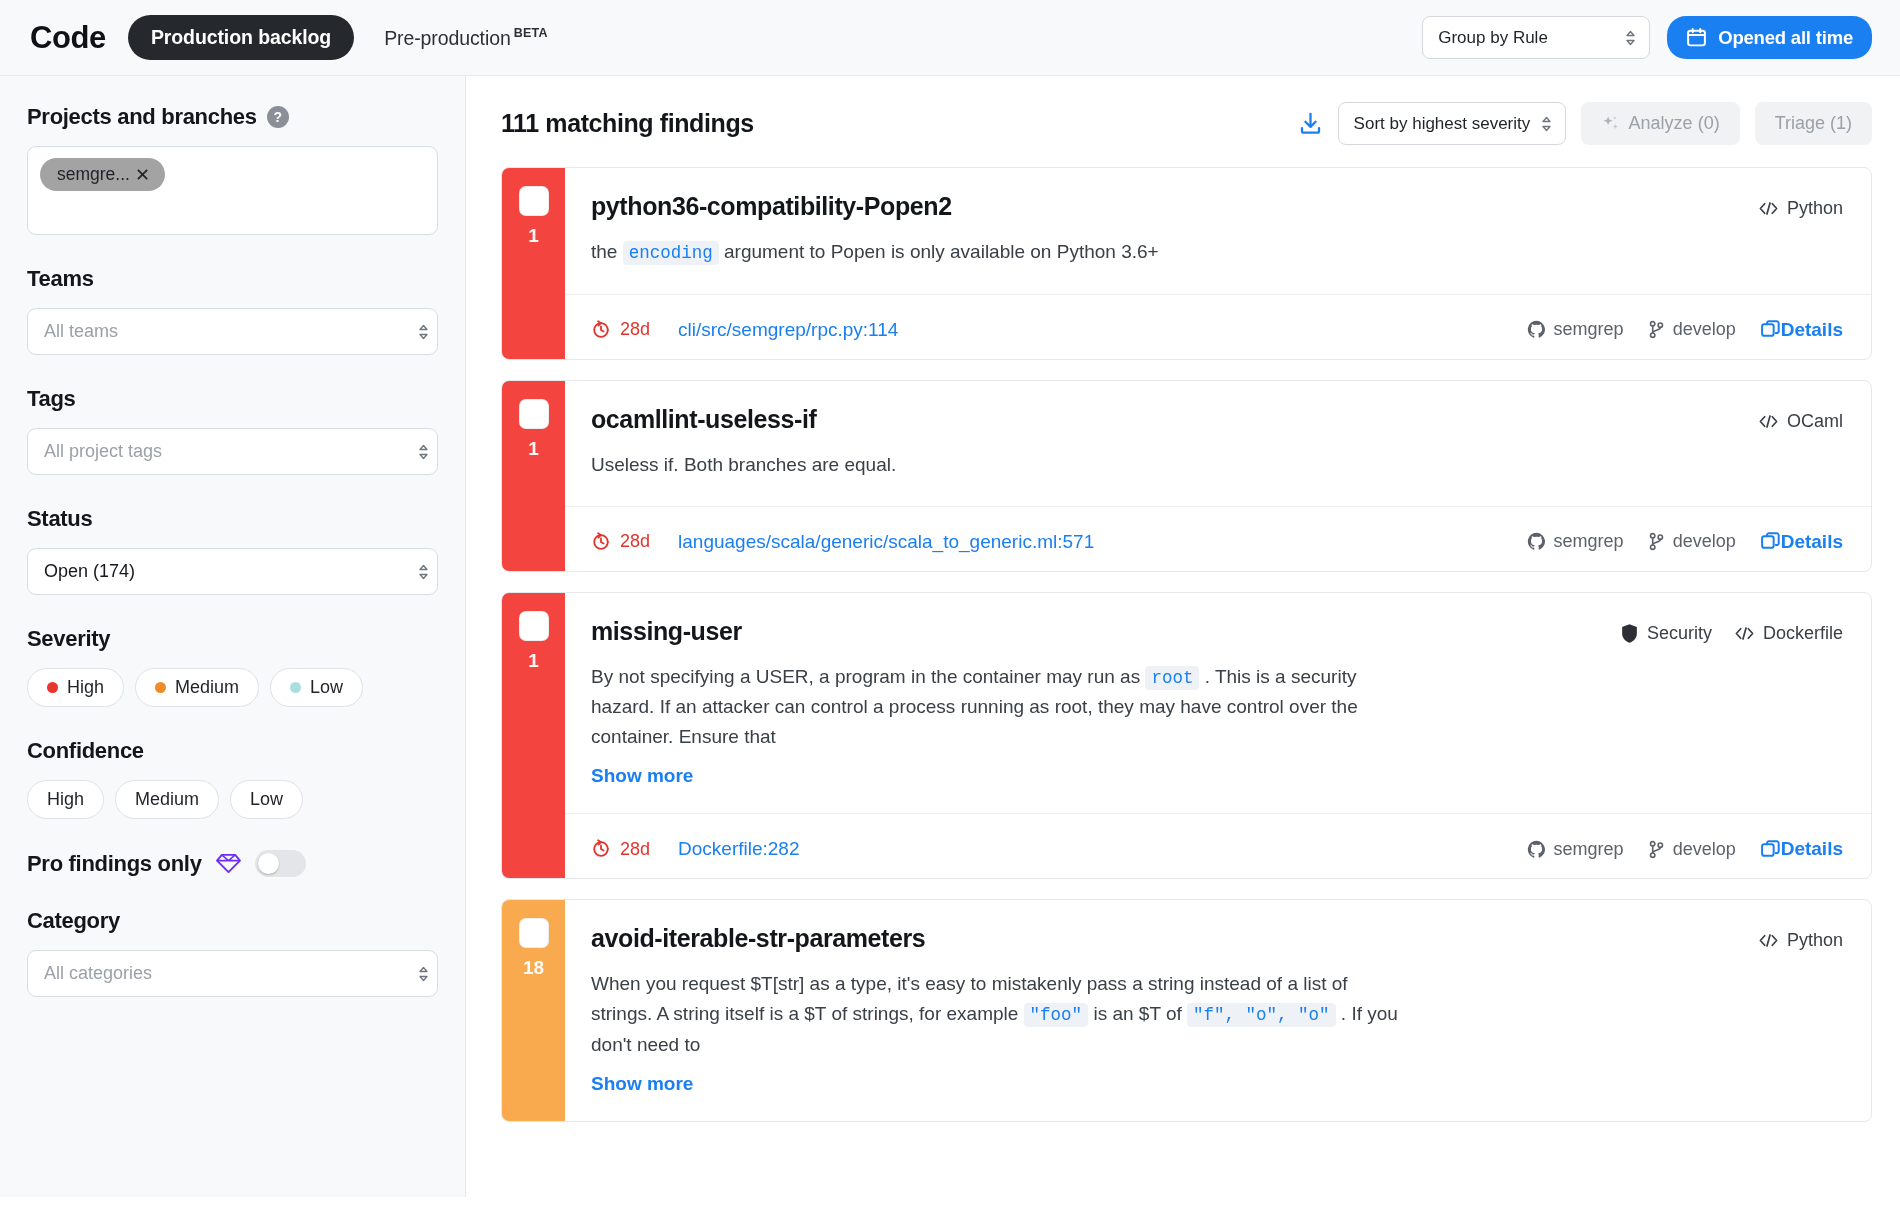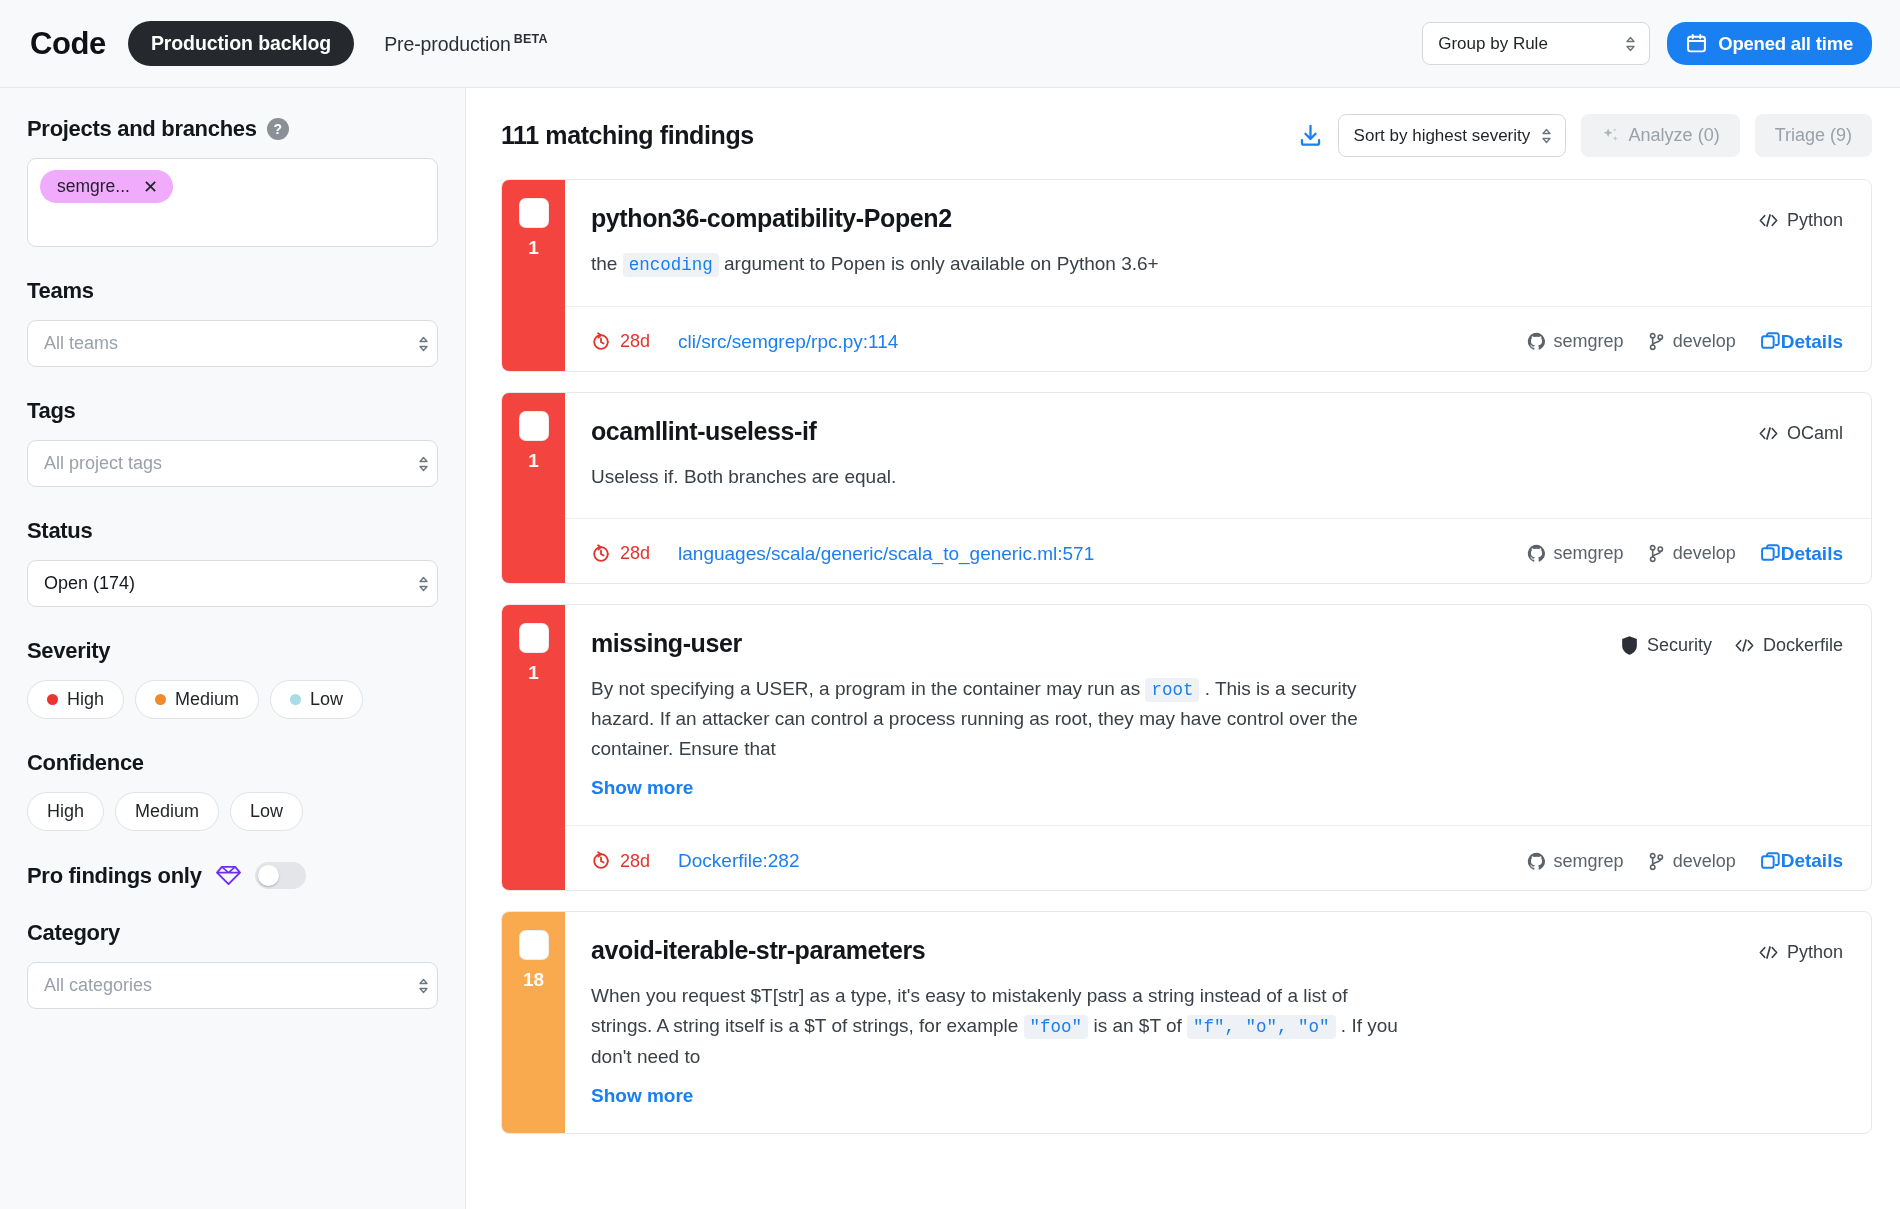--- a/index.html
+++ b/index.html
@@ -7,21 +7,21 @@
   body {
     width: 1900px; height: 1209px;
     font-family: "Liberation Sans", sans-serif;
     background: #ffffff;
     color: #13161a;
     overflow: hidden;
   }
 
   
   .topbar {
-    height: 88px;
+    height: 76px;
     background: #f8f9fb;
     border-bottom: 1px solid #e6e8ec;
     display: flex;
     align-items: center;
     padding: 0 28px 0 30px;
   }
   .brand {
     font-size: 31px;
     font-weight: 700;
     letter-spacing: -0.4px;
@@ -118,22 +118,22 @@
     background: #8b9098; color: #fff;
     font-size: 14px; font-weight: 700;
     display: inline-flex; align-items: center; justify-content: center;
     cursor: pointer;
   }
   .token-box {
     background: #fff; border: 1px solid #d9dde2; border-radius: 9px;
     min-height: 89px; padding: 11px 12px;
   }
   .token {
-    display: inline-flex; align-items: center; gap: 13px;
-    background: #f0abfc; border-radius: 999px;
+    display: inline-flex; align-items: center; gap: 5px;
+    background: #a3a3a3; border-radius: 999px;
     padding: 6px 15px 6px 17px;
     font-size: 17.5px; color: #1f2328;
   }
   .token-x { font-size: 18px; color: #20242a; cursor: pointer; line-height: 1; }
   .field {
     background: #fff; border: 1px solid #d9dde2; border-radius: 9px;
     height: 47px; display: flex; align-items: center;
     padding: 0 8px 0 16px; justify-content: space-between;
     font-size: 18px; cursor: pointer;
   }
@@ -399,21 +399,21 @@
           <span>
             <svg width="19" height="19" viewBox="0 0 20 20">
                 <path d="M7.5 2.5l1.3 3.4 3.4 1.3-3.4 1.3-1.3 3.4-1.3-3.4L2.8 7.2l3.4-1.3z" fill="#aeb4bc"></path>
                 <path d="M15 10.5l.75 1.9 1.9.75-1.9.75-.75 1.9-.75-1.9-1.9-.75 1.9-.75z" fill="#c3c8ce"></path>
                 <path d="M14.5 2.2l.55 1.4 1.4.55-1.4.55-.55 1.4-.55-1.4-1.4-.55 1.4-.55z" fill="#c3c8ce"></path>
               </svg>
           </span>
           <span>Analyze (0)</span>
         </button>
         <button class="btn-muted">
-          <span>Triage (9)</span>
+          <span>Triage (1)</span>
         </button>
       </div>
     </div>
 
     <div class="card">
       <div class="sevbar high">
         <span class="cb"></span>
         <span class="sev-count">1</span>
       </div>
       <div class="card-right">

